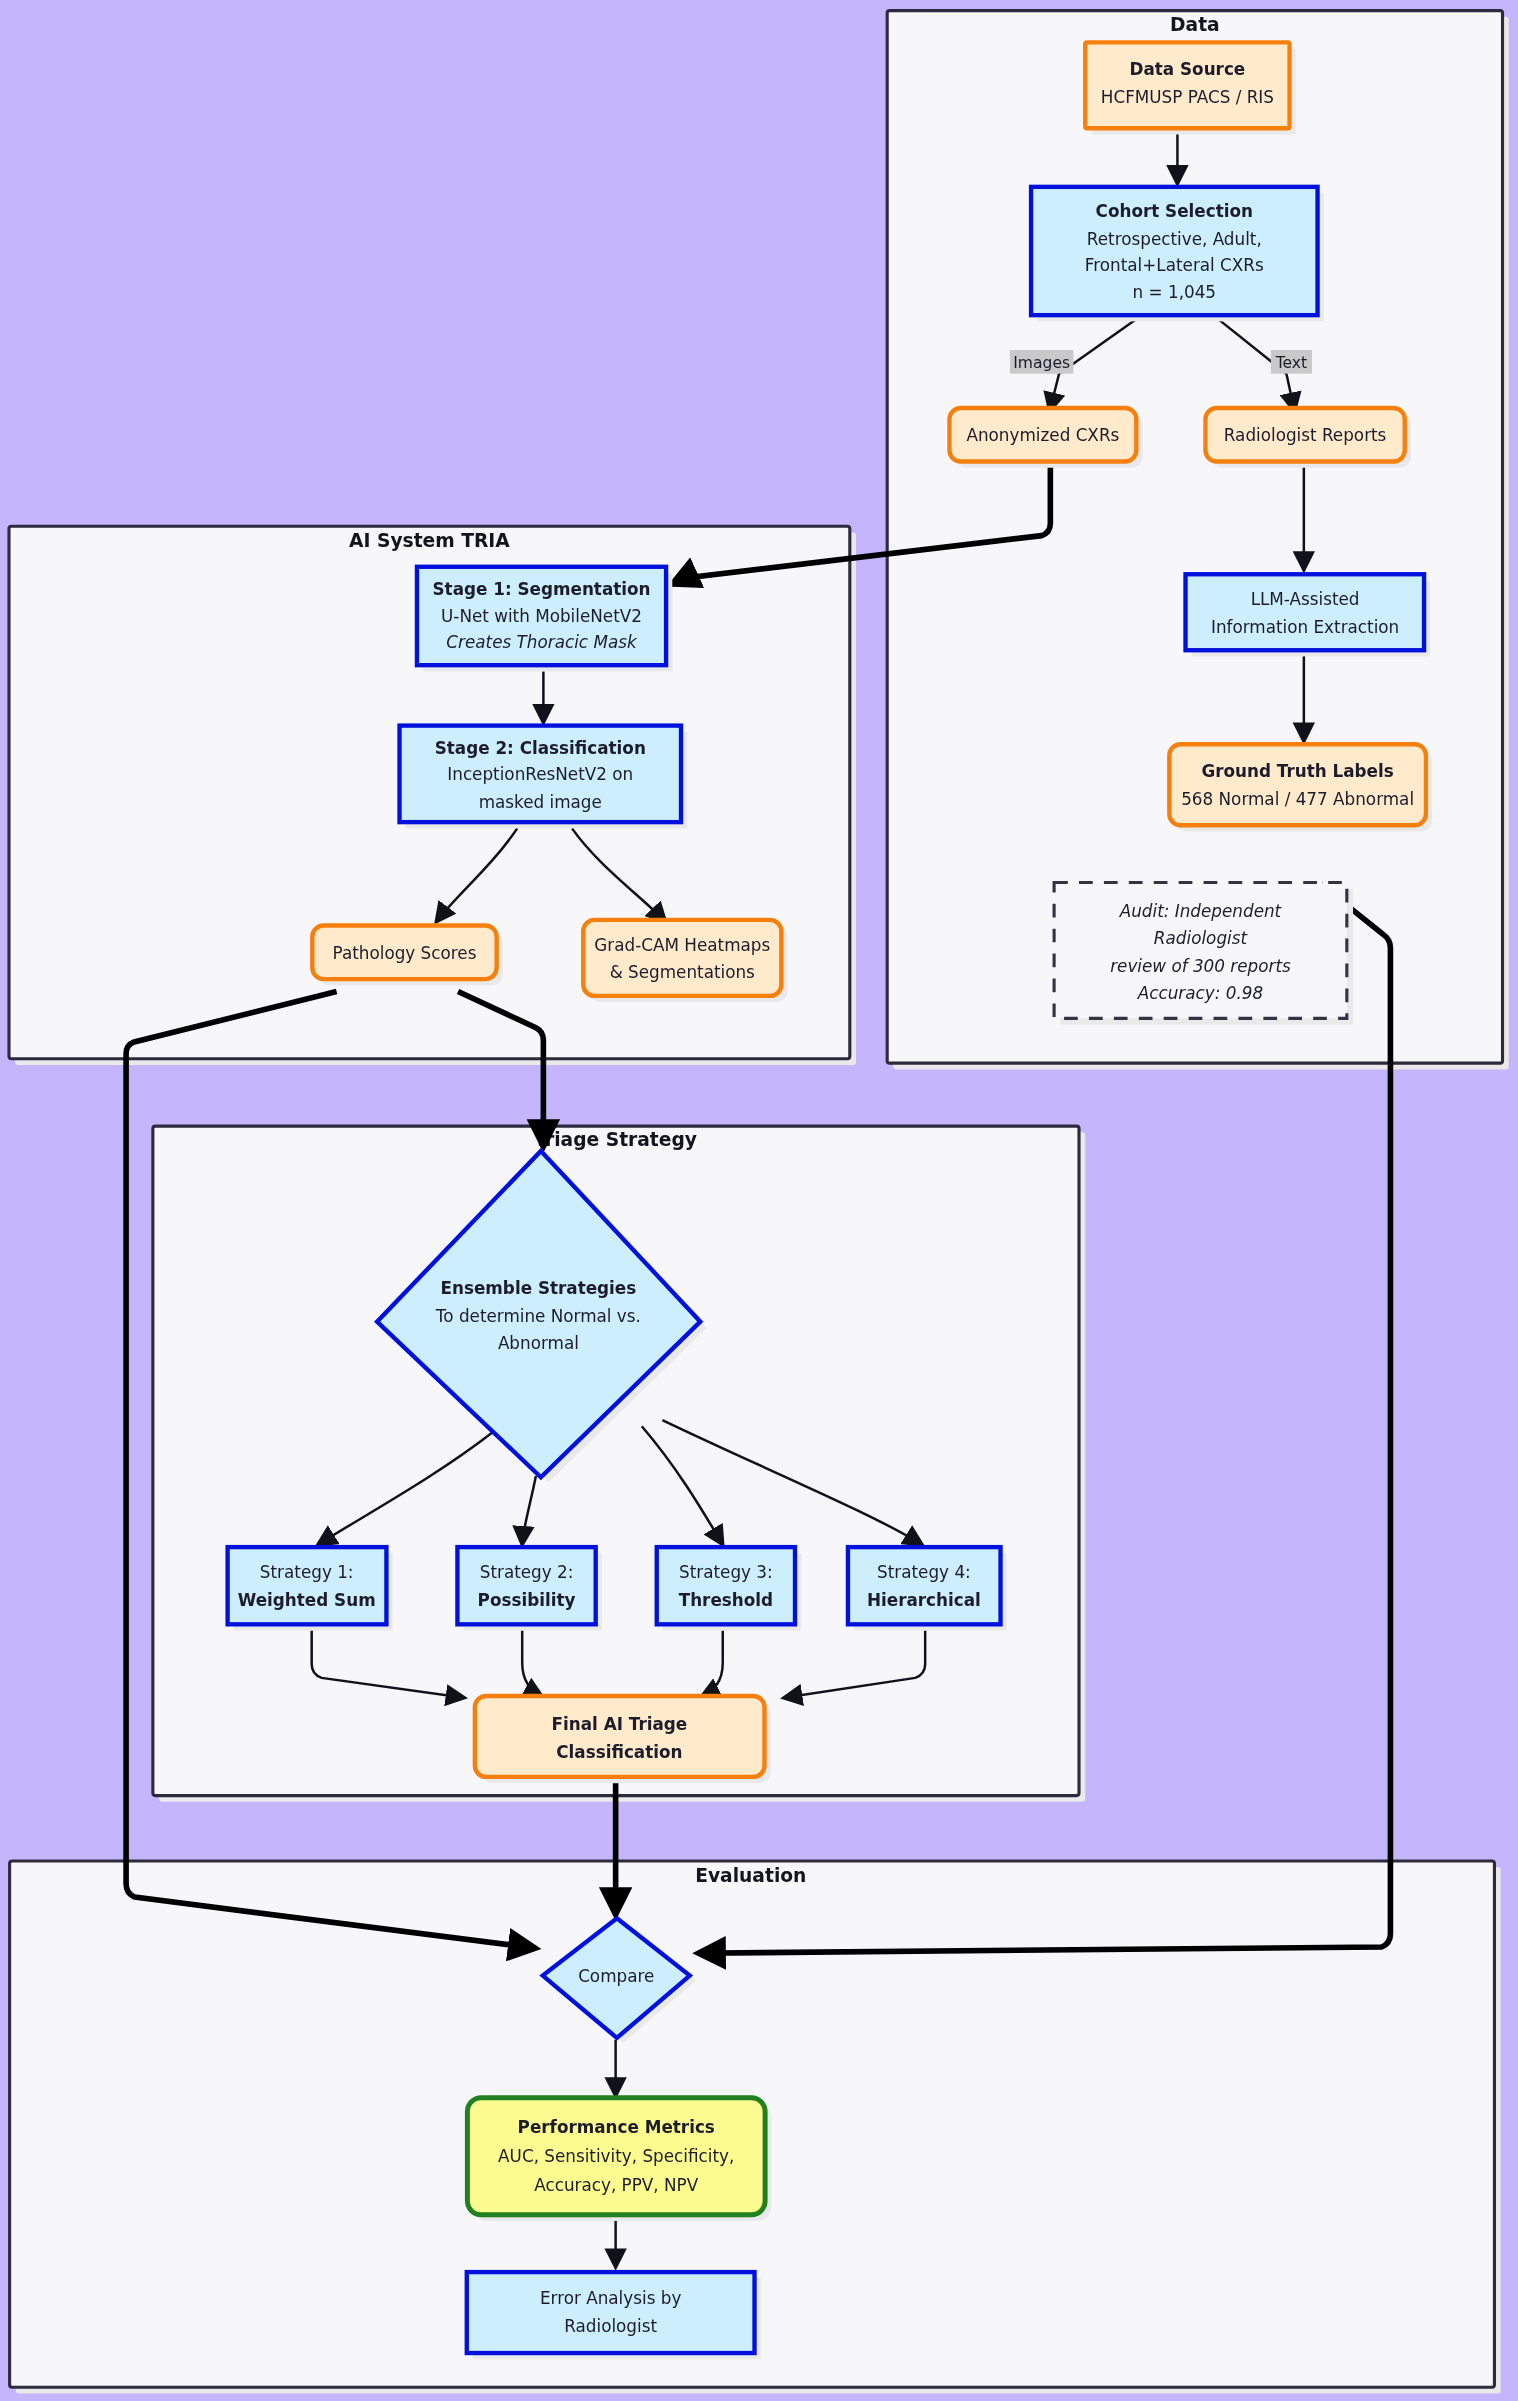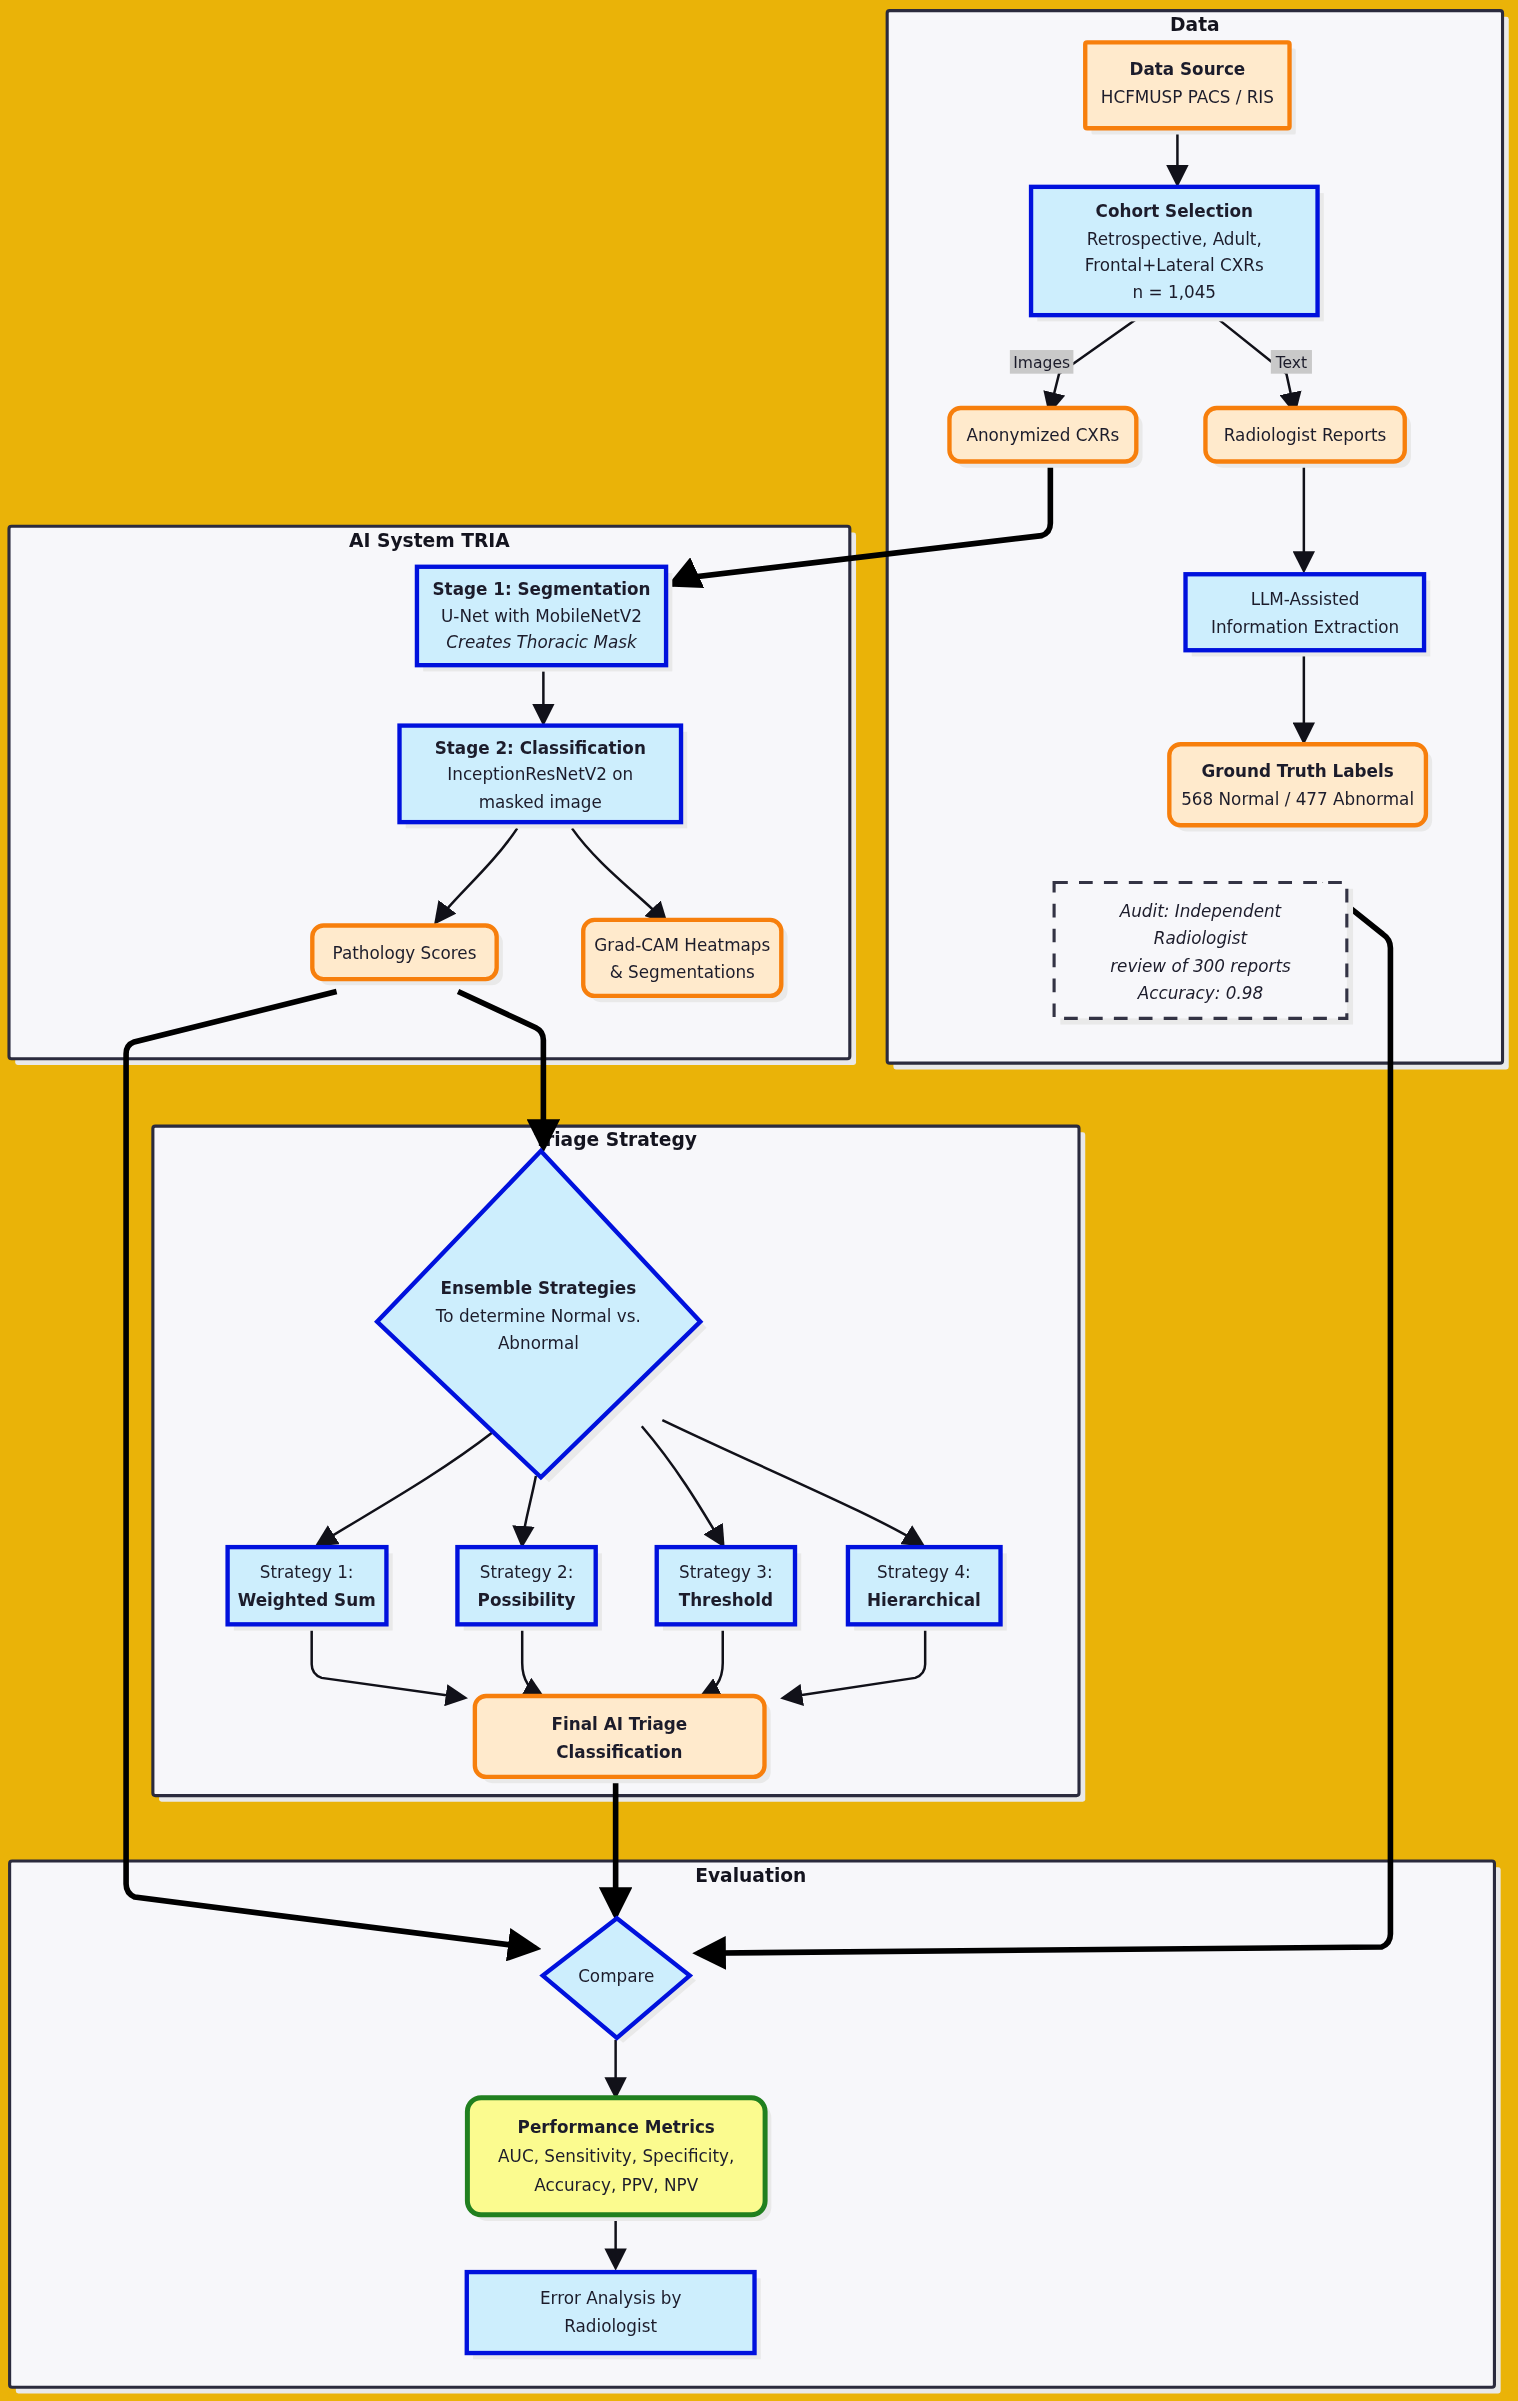--- a/index.html
+++ b/index.html
@@ -1,17 +1,17 @@
 <!DOCTYPE html>
 <html style="font-size:10px"><head>
 <meta charset="utf-8">
 <style>
   html,body{margin:0;padding:0;background:#ffffff;}
   body{font-family:"DejaVu Sans",sans-serif;}
-  #root{position:relative;width:1519px;height:2401px;overflow:hidden;background:#eab308;}
+  #root{position:relative;width:1519px;height:2401px;overflow:hidden;background:#c4b5fd;}
   svg#flow{position:absolute;left:0;top:0;width:1519px;height:2401px;}
 
   .sg-rect{fill:#f7f7fa;stroke:#2b2b3d;stroke-width:5;}
   .sg-title{font-weight:bold;font-size:30px;fill:#14141f;font-family:"DejaVu Sans",sans-serif;}
 
   .n-rect-blue{fill:#cdeefd;stroke:#0011dd;stroke-width:7;}
   .n-round-orange{fill:#ffeacc;stroke:#f77f0c;stroke-width:7;}
   .n-round-green{fill:#fbfb8f;stroke:#21801f;stroke-width:8;}
   .n-diamond{fill:#cdeefd;stroke:#0011dd;stroke-width:7;}
   .n-dashed{fill:#f7f7fa;stroke:#333344;stroke-width:5;stroke-dasharray:22 18;}

